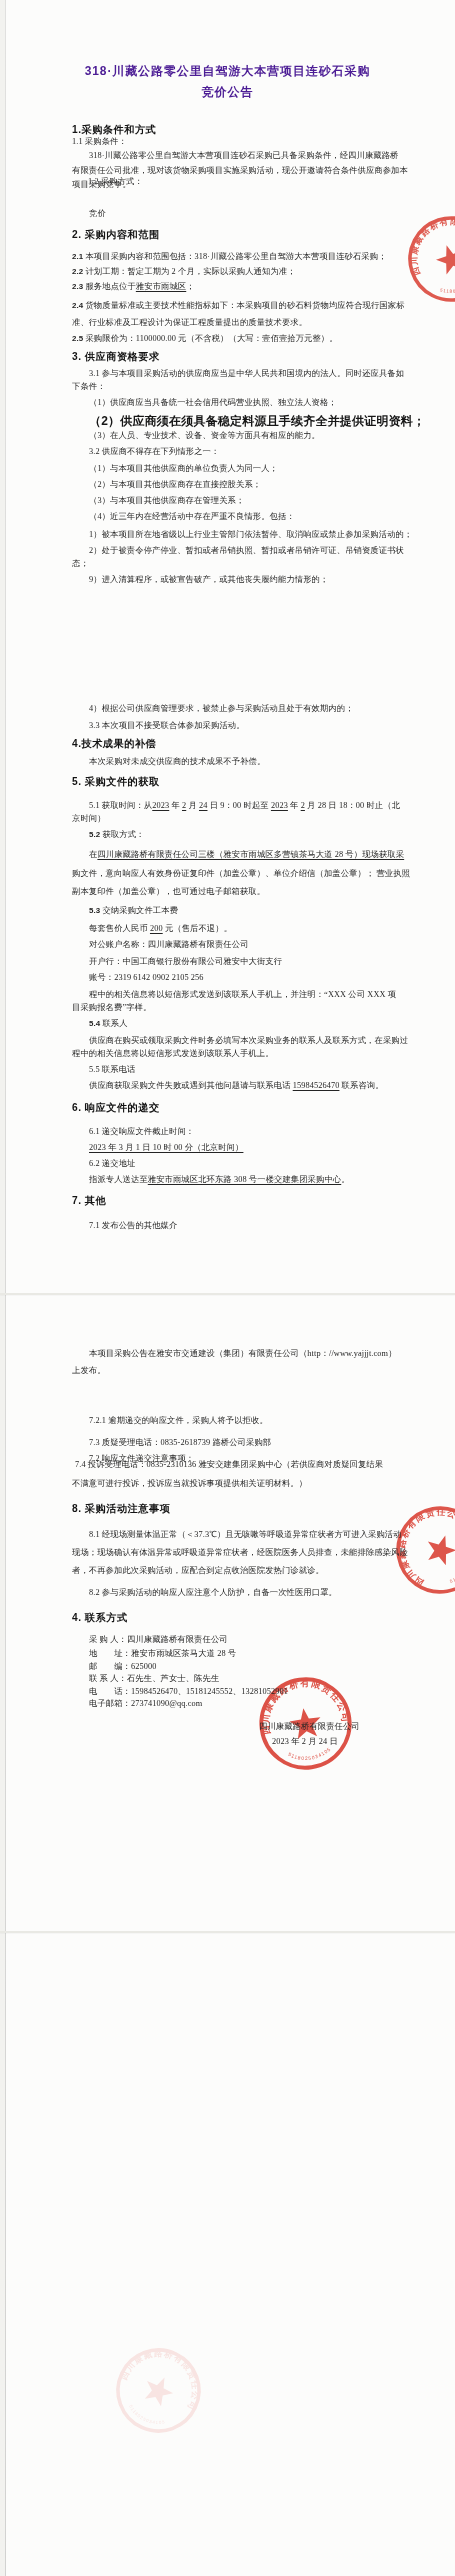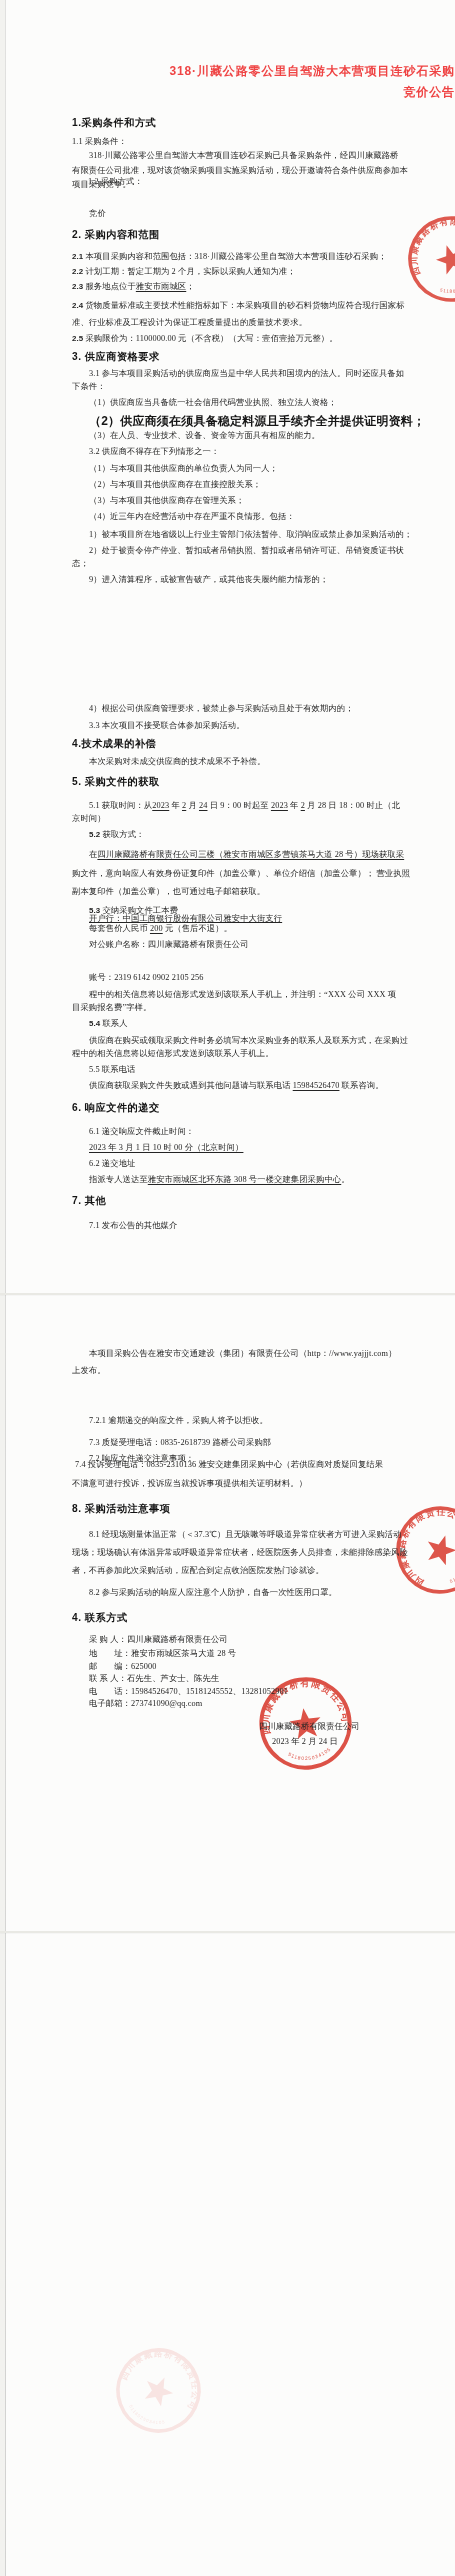--- a/index.html
+++ b/index.html
@@ -9,23 +9,23 @@
   }
   
   .scan-left-band{position:absolute;left:0;top:0;width:4.6px;height:100%;background:#f2f2ef;}
   .scan-left-line{position:absolute;left:4.6px;top:0;width:1.1px;height:100%;
     background:linear-gradient(#c4c4c2,#a8a8a6);opacity:.5;}
   .pagebreak{position:absolute;left:0;width:100%;height:1.7px;background:#e9e9e4;
     box-shadow:0 0.6px 1.1px rgba(0,0,0,0.05);}
   
   .line{position:absolute;left:72px;white-space:nowrap;font-size:8.3px;
     letter-spacing:0.1px;z-index:3;line-height:1.25;}
-  .line.title{left:0;right:0;text-align:right;
+  .line.title{left:0;right:0;text-align:center;
     font-family:"Liberation Sans",sans-serif;font-weight:bold;font-size:12px;
-    letter-spacing:0.9px;color:#ef4444;}
+    letter-spacing:0.9px;color:#4c1d95;}
   .line.h{font-family:"Liberation Sans",sans-serif;font-weight:bold;font-size:10.2px;
     color:#141414;letter-spacing:0.5px;}
   .line.strong span{font-family:"Liberation Sans",sans-serif;font-weight:bold;
     font-size:12px;letter-spacing:0.2px;color:#161616;}
   .line .b{font-weight:bold;font-family:"Liberation Sans",sans-serif;font-size:7.9px;}
   .line .u{text-decoration:underline;text-underline-offset:1.7px;}
   
   .seal{position:absolute;z-index:2;mix-blend-mode:multiply;pointer-events:none;}
   .seal svg{display:block;}
 </style>
@@ -33,21 +33,21 @@
 <body>
 
 <div id="screen">
   <div class="scan-left-band"></div>
   <div class="scan-left-line"></div>
   <div class="pagebreak" style="top:1293px"></div>
   <div class="pagebreak" style="top:1931px"></div>
   <div id="doc">
       <div class="line title" style="top: 64px;"><span>318·川藏公路零公里自驾游大本营项目连砂石采购</span></div>
       <div class="line title" style="top: 85px;"><span>竞价公告</span></div>
-      <div class="line h" style="top: 117px;"><span>1.采购条件和方式</span></div>
+      <div class="line h" style="top: 124px;"><span>1.采购条件和方式</span></div>
       <div class="line body" style="top: 137px;"><span>1.1 采购条件：</span></div>
       <div class="line body" style="top: 151px; left: 89px;"><span>318·川藏公路零公里自驾游大本营项目连砂石采购已具备采购条件，经四川康藏路桥</span></div>
       <div class="line body" style="top: 166px;"><span>有限责任公司批准，现对该货物采购项目实施采购活动，现公开邀请符合条件供应商参加本</span></div>
       <div class="line body" style="top: 180px;"><span>项目采购竞争。</span></div>
       <div class="line body" style="top: 177px; margin-left: 16px;"><span>1.2 采购方式：</span></div>
       <div class="line body" style="top: 209px; left: 89px;"><span>竞价</span></div>
       <div class="line h" style="top: 229px;"><span>2. 采购内容和范围</span></div>
       <div class="line body" style="top: 252px;"><span class="b">2.1</span><span> 本项目采购内容和范围包括：318·川藏公路零公里自驾游大本营项目连砂石采购；</span></div>
       <div class="line body" style="top: 267px;"><span class="b">2.2</span><span> 计划工期：暂定工期为 2 个月，实际以采购人通知为准；</span></div>
       <div class="line body" style="top: 282px;"><span class="b">2.3</span><span> 服务地点位于</span><span class="u">雅安市雨城区</span><span>；</span></div>
@@ -76,21 +76,21 @@
       <div class="line h" style="top: 776px;"><span>5. 采购文件的获取</span></div>
       <div class="line body" style="top: 801px; left: 89px;"><span>5.1 获取时间：从</span><span class="u">2023</span><span> 年 </span><span class="u">2</span><span> 月 </span><span class="u">24</span><span> 日 9：00 时起至 </span><span class="u">2023</span><span> 年 </span><span class="u">2</span><span> 月 28 日 18：00 时止（北</span></div>
       <div class="line body" style="top: 814px; text-align: right;"><span>京时间）</span></div>
       <div class="line body" style="top: 830px; left: 89px;"><span class="b">5.2</span><span> 获取方式：</span></div>
       <div class="line body" style="top: 850px; left: 89px;"><span>在</span><span class="u">四川康藏路桥有限责任公司三楼（雅安市雨城区多营镇茶马大道 28 号）现场获取采</span></div>
       <div class="line body" style="top: 869px;"><span>购文件，意向响应人有效身份证复印件（加盖公章）、单位介绍信（加盖公章）； 营业执照</span></div>
       <div class="line body" style="top: 887px;"><span>副本复印件（加盖公章），也可通过电子邮箱获取。</span></div>
       <div class="line body" style="top: 906px; left: 89px;"><span class="b">5.3</span><span> 交纳采购文件工本费</span></div>
       <div class="line body" style="top: 924px; left: 89px;"><span>每套售价人民币 </span><span class="u">200</span><span> 元（售后不退）。</span></div>
       <div class="line body" style="top: 940px; left: 89px;"><span>对公账户名称：四川康藏路桥有限责任公司</span></div>
-      <div class="line body" style="top: 914px; left: 89px; text-decoration: underline;"><span>开户行：中国工商银行股份有限公司雅安中大街支行</span></div>
+      <div class="line body" style="top: 957px; left: 89px;"><span>开户行：中国工商银行股份有限公司雅安中大街支行</span></div>
       <div class="line body" style="top: 973px; left: 89px;"><span>账号：2319 6142 0902 2105 256</span></div>
       <div class="line body" style="top: 990px; left: 89px;"><span>程中的相关信息将以短信形式发送到该联系人手机上，并注明：“XXX 公司 XXX 项</span></div>
       <div class="line body" style="top: 1003px;"><span>目采购报名费”字样。</span></div>
       <div class="line body" style="top: 1019px; left: 89px;"><span class="b">5.4</span><span> 联系人</span></div>
       <div class="line body" style="top: 1036px; left: 89px;"><span>供应商在购买或领取采购文件时务必填写本次采购业务的联系人及联系方式，在采购过</span></div>
       <div class="line body" style="top: 1049px;"><span>程中的相关信息将以短信形式发送到该联系人手机上。</span></div>
       <div class="line body" style="top: 1065px; left: 89px;"><span>5.5 联系电话</span></div>
       <div class="line body" style="top: 1081px; left: 89px;"><span>供应商获取采购文件失败或遇到其他问题请与联系电话 </span><span class="u">15984526470</span><span> 联系咨询。</span></div>
       <div class="line h" style="top: 1102px;"><span>6. 响应文件的递交</span></div>
       <div class="line body" style="top: 1127px; left: 89px;"><span>6.1 递交响应文件截止时间：</span></div>

